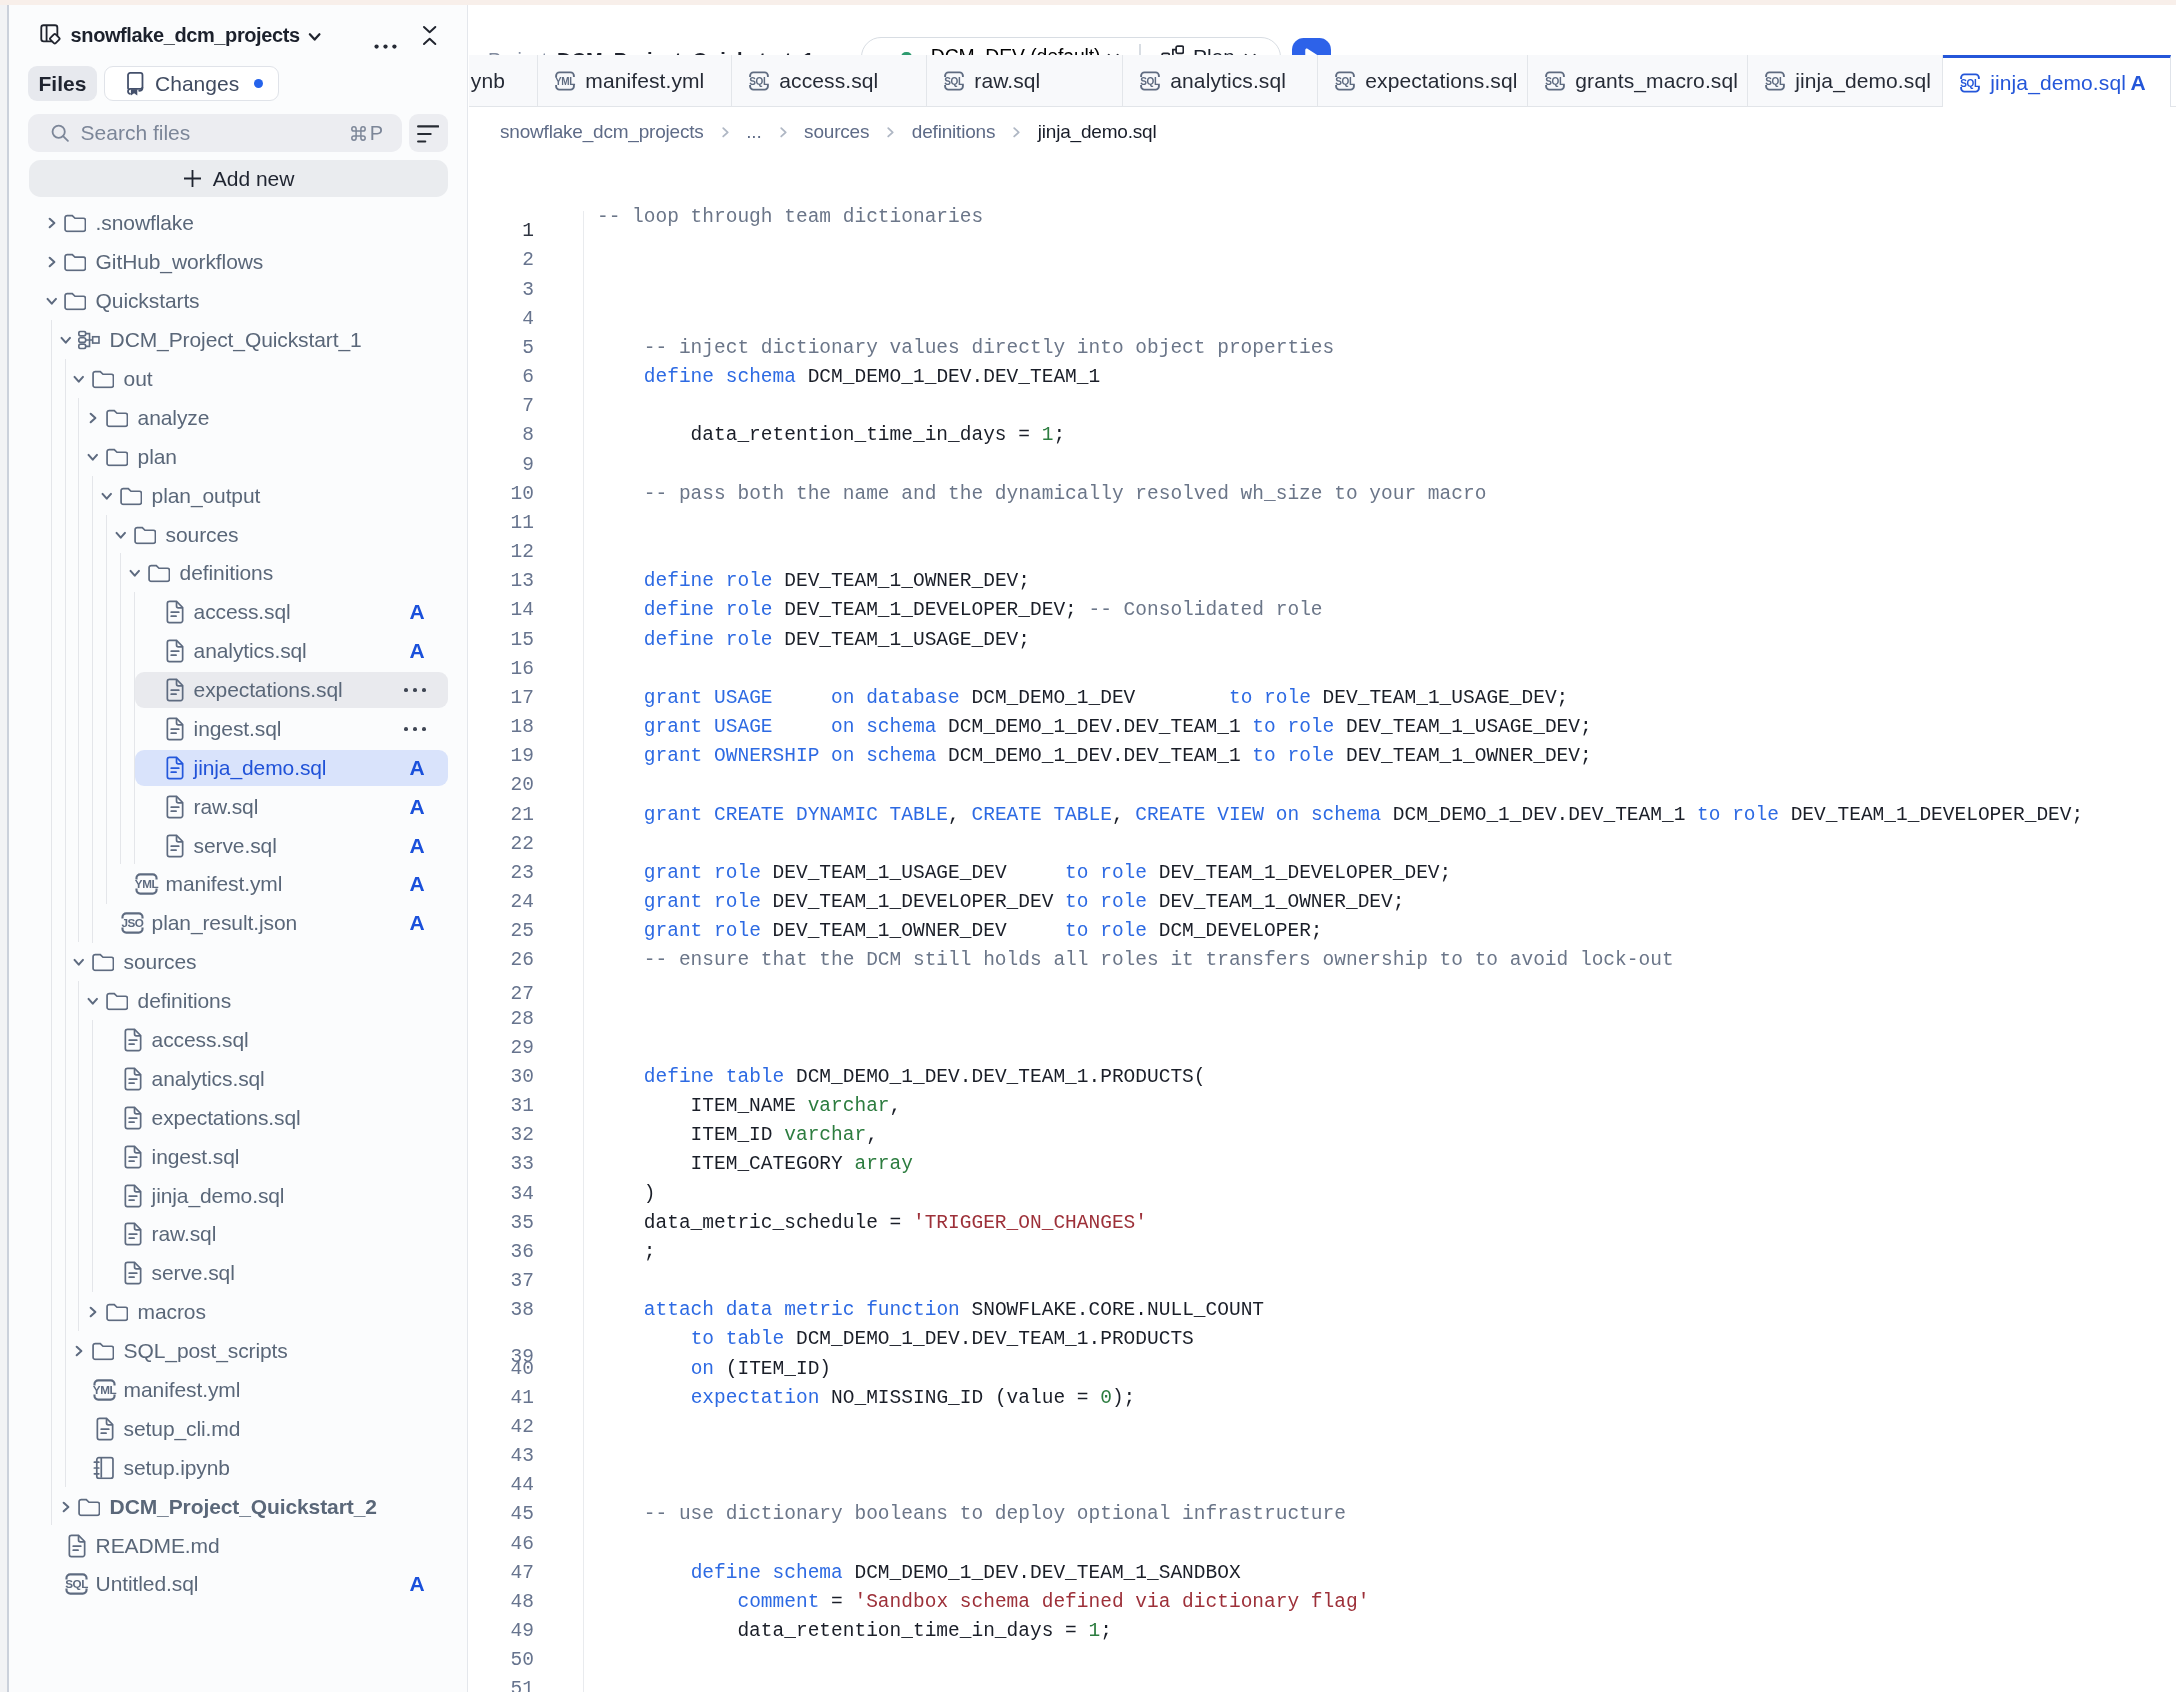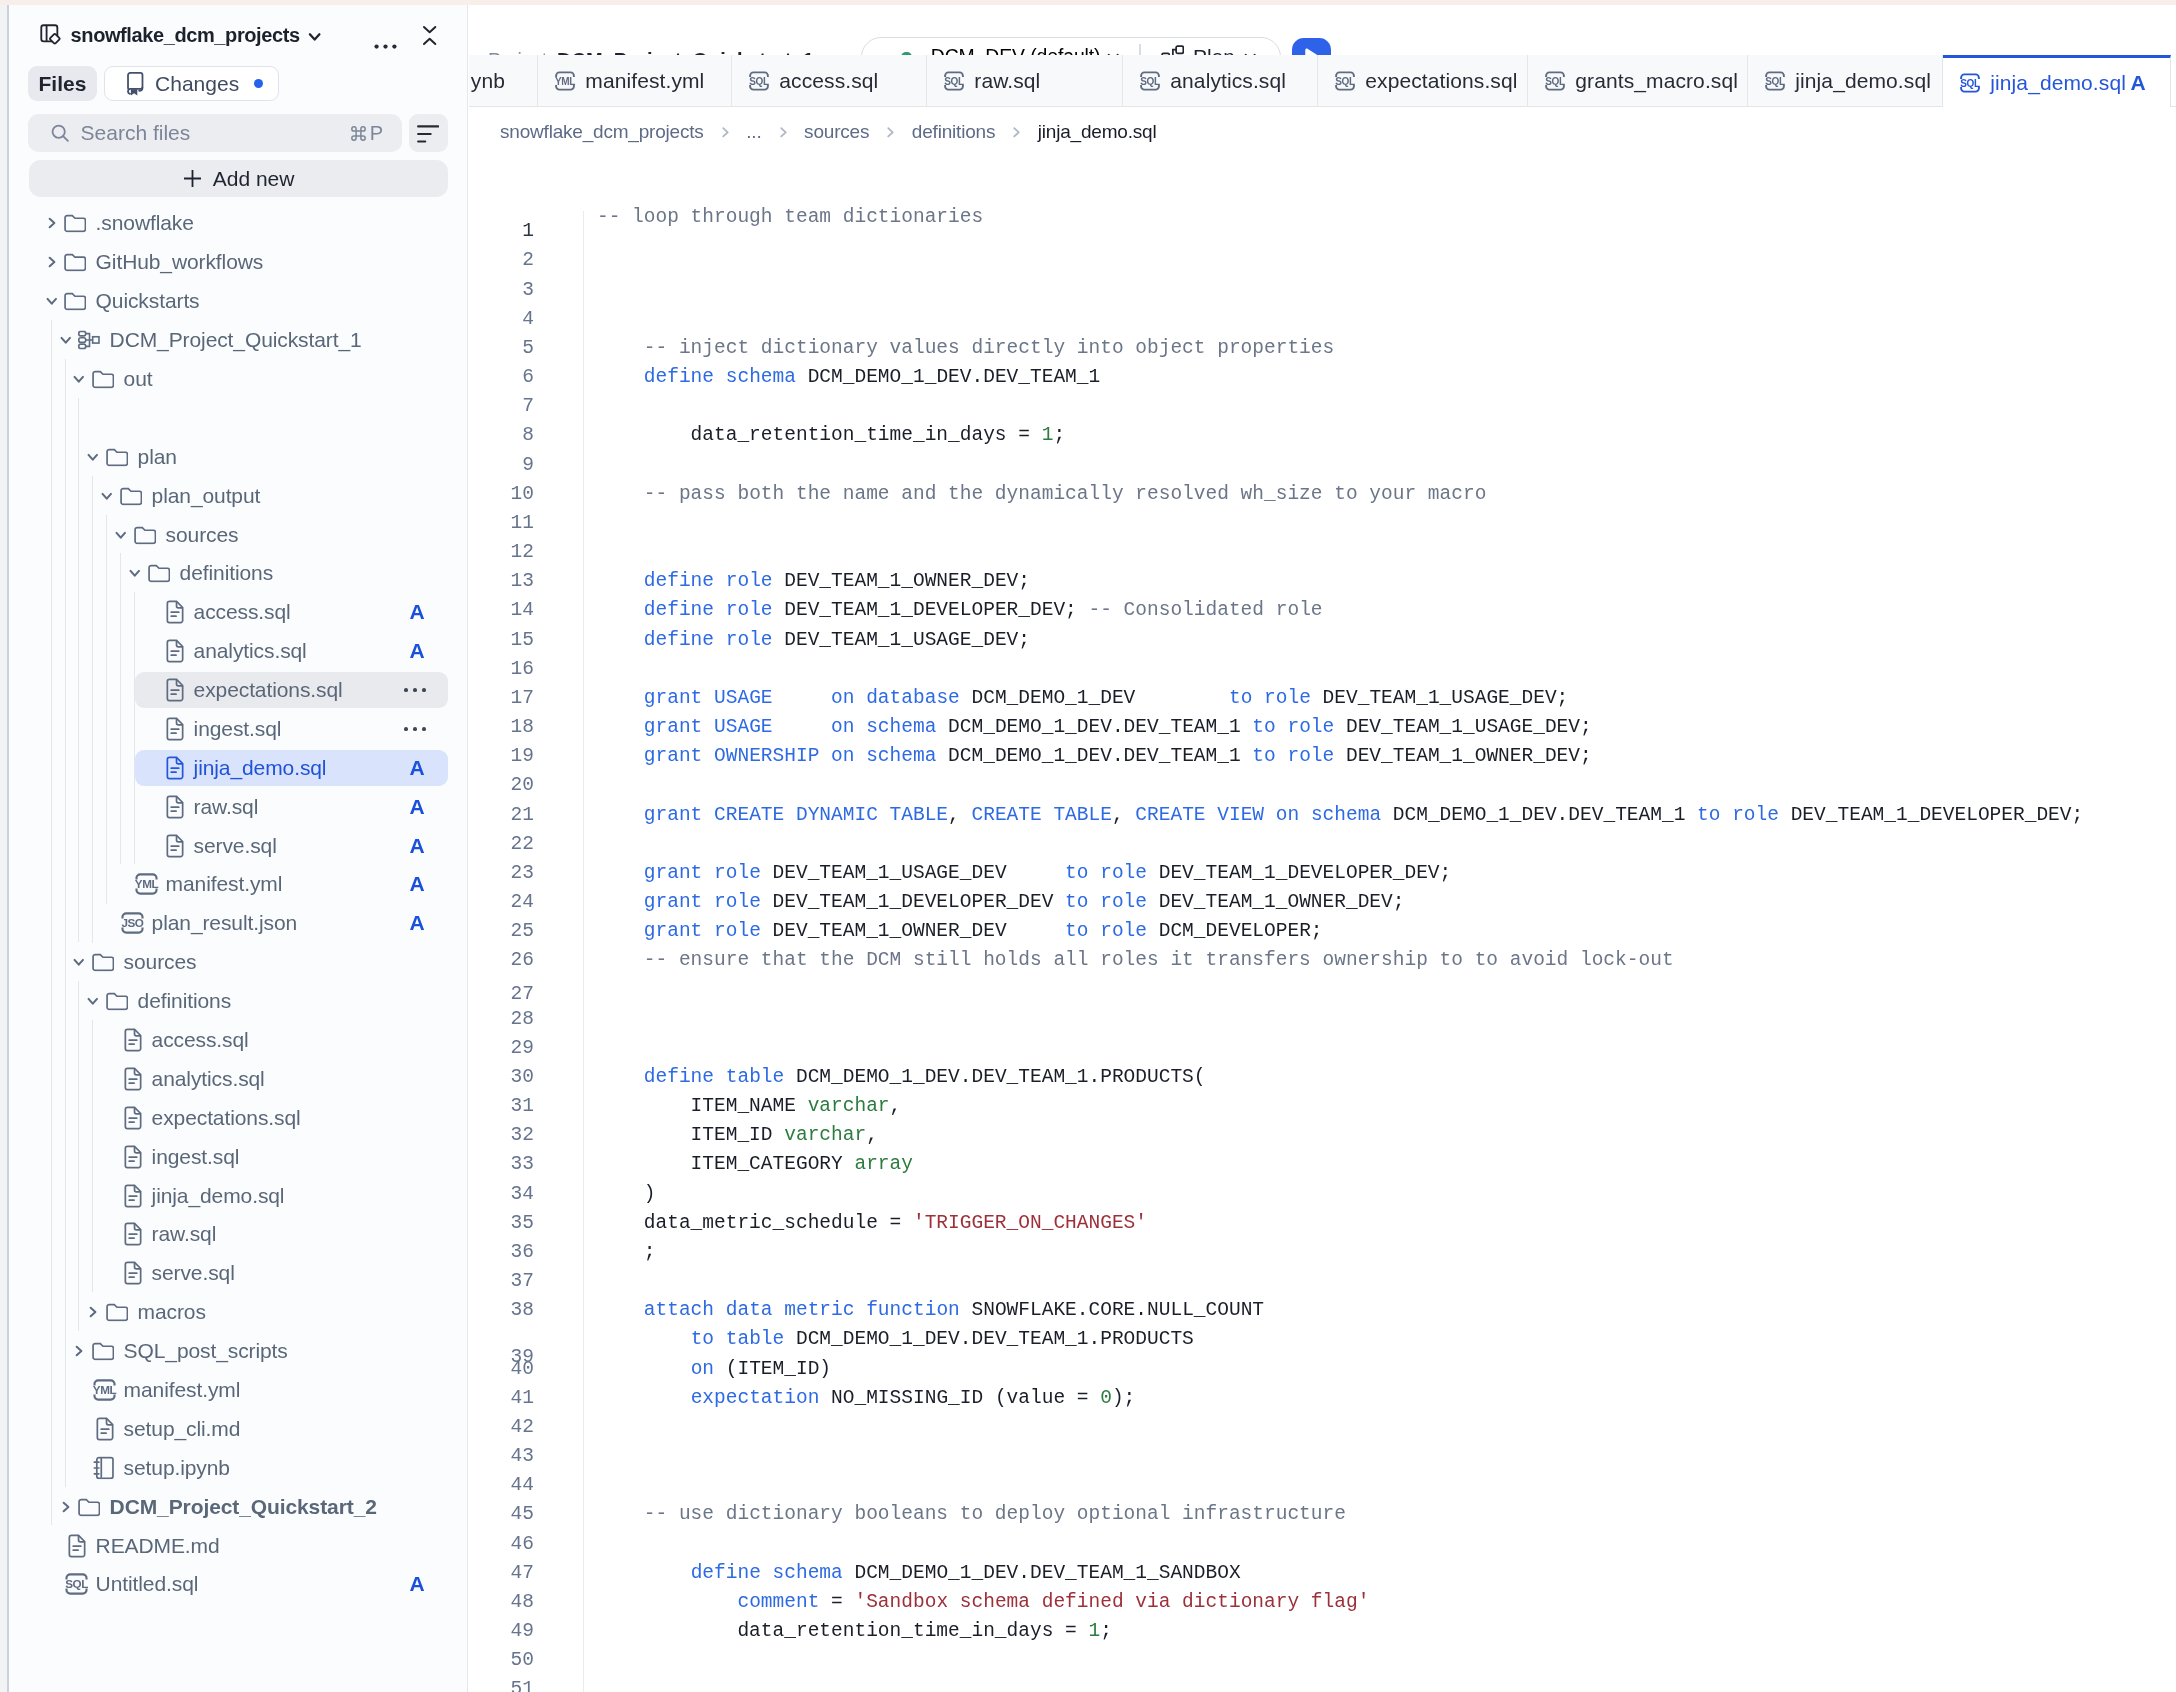--- a/index.html
+++ b/index.html
@@ -167,20 +167,31 @@
 <div class="row" style="position:absolute; left:0; top:354px; width:100%;">
           <div class="abs" style="left:63px; top:50%; transform:translateY(-50%); height:13.5px;"><svg width="13.5" height="13.5" viewBox="0 0 15 15" fill="none" style="">
               <path d="M2.8 5.2 l4.7 5.2 4.7 -5.2" stroke="#5E6B80" stroke-width="2.3" stroke-linecap="round" stroke-linejoin="round"></path>
             </svg></div>
           <div class="abs" style="left:83px; top:50%; transform:translateY(-50%); display:flex;">
             <svg width="22.5" height="19" viewBox="0 0 25 21" fill="none" style="">
               <path d="M1.2 4.6 a2.4 2.4 0 0 1 2.4 -2.4 h5.6 l3 3 h9.2 a2.4 2.4 0 0 1 2.4 2.4 v9.8 a2.4 2.4 0 0 1 -2.4 2.4 h-17.8 a2.4 2.4 0 0 1 -2.4 -2.4 z" stroke="#5E6B80" stroke-width="1.9"></path>
             </svg>
           </div>
           <span class="lbl abs" style="left:115px; top:50%; transform:translateY(-50%);">out</span>
+        </div>
+<div class="row" style="position:absolute; left:0; top:393px; width:100%;">
+          <div class="abs" style="left:77px; top:50%; transform:translateY(-50%); height:13.5px;"><svg width="13.5" height="13.5" viewBox="0 0 15 15" fill="none" style="">
+              <path d="M5.2 2.8 l5.2 4.7 -5.2 4.7" stroke="#5E6B80" stroke-width="2.3" stroke-linecap="round" stroke-linejoin="round"></path>
+            </svg></div>
+          <div class="abs" style="left:97px; top:50%; transform:translateY(-50%); display:flex;">
+            <svg width="22.5" height="19" viewBox="0 0 25 21" fill="none" style="">
+              <path d="M1.2 4.6 a2.4 2.4 0 0 1 2.4 -2.4 h5.6 l3 3 h9.2 a2.4 2.4 0 0 1 2.4 2.4 v9.8 a2.4 2.4 0 0 1 -2.4 2.4 h-17.8 a2.4 2.4 0 0 1 -2.4 -2.4 z" stroke="#5E6B80" stroke-width="1.9"></path>
+            </svg>
+          </div>
+          <span class="lbl abs" style="left:129px; top:50%; transform:translateY(-50%);">analyze</span>
         </div>
 <div class="row" style="position:absolute; left:0; top:432px; width:100%;">
           <div class="abs" style="left:77px; top:50%; transform:translateY(-50%); height:13.5px;"><svg width="13.5" height="13.5" viewBox="0 0 15 15" fill="none" style="">
               <path d="M2.8 5.2 l4.7 5.2 4.7 -5.2" stroke="#5E6B80" stroke-width="2.3" stroke-linecap="round" stroke-linejoin="round"></path>
             </svg></div>
           <div class="abs" style="left:97px; top:50%; transform:translateY(-50%); display:flex;">
             <svg width="22.5" height="19" viewBox="0 0 25 21" fill="none" style="">
               <path d="M1.2 4.6 a2.4 2.4 0 0 1 2.4 -2.4 h5.6 l3 3 h9.2 a2.4 2.4 0 0 1 2.4 2.4 v9.8 a2.4 2.4 0 0 1 -2.4 2.4 h-17.8 a2.4 2.4 0 0 1 -2.4 -2.4 z" stroke="#5E6B80" stroke-width="1.9"></path>
             </svg>
           </div>

